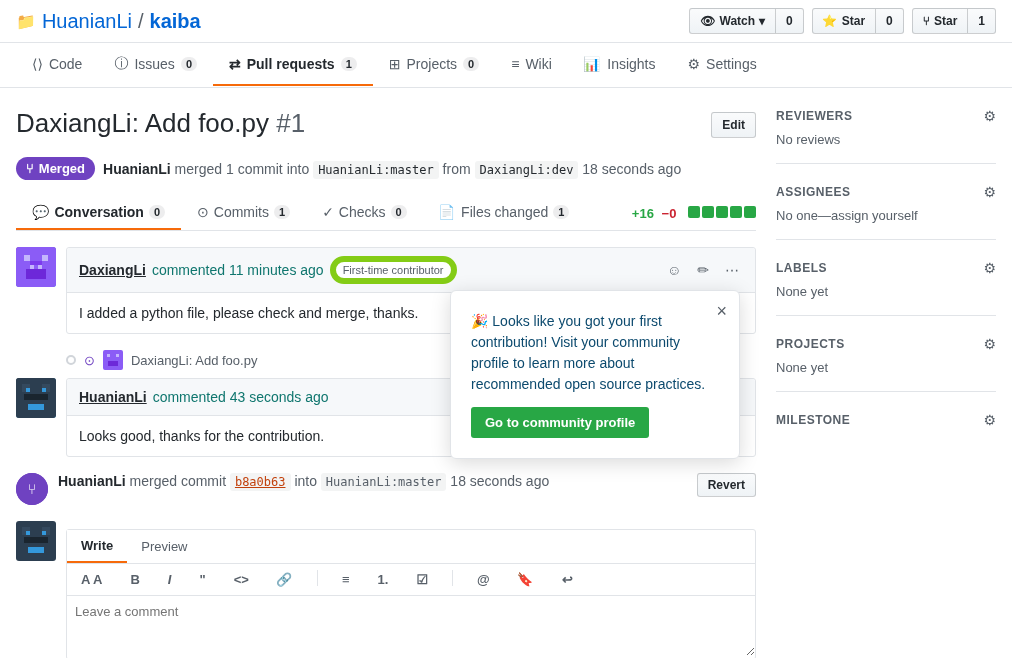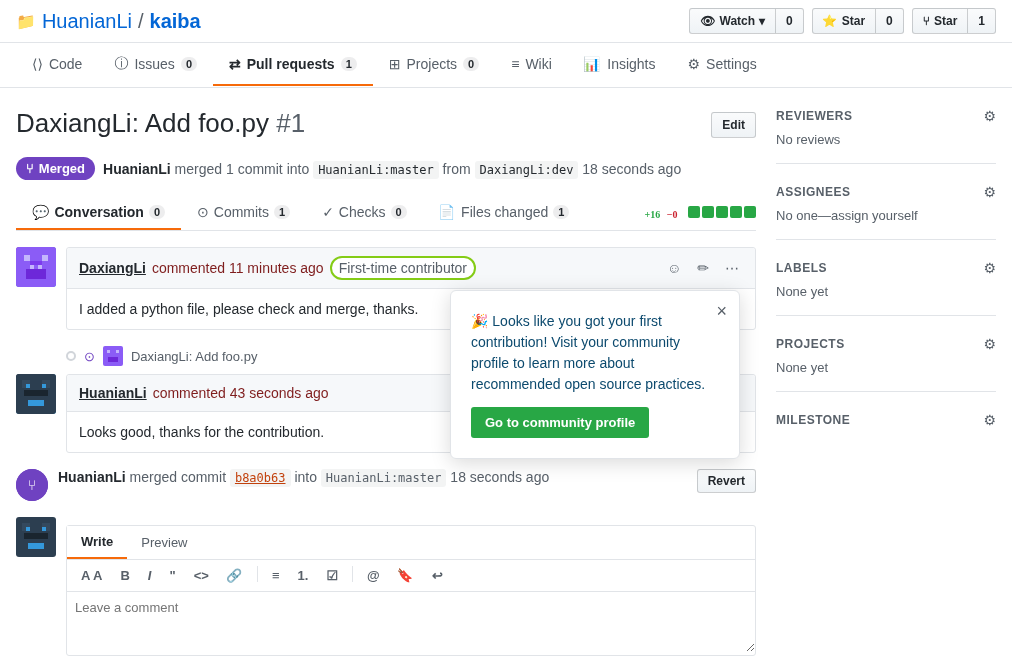--- a/index.html
+++ b/index.html
@@ -36,37 +36,37 @@
     .pr-meta { display: flex; align-items: center; gap: 8px; margin-bottom: 16px; font-size: 14px; color: #586069; }
     .merged-badge { display: inline-flex; align-items: center; gap: 5px; padding: 4px 10px; background: #6f42c1; color: #fff; border-radius: 20px; font-size: 13px; font-weight: 600; }
     .pr-meta a { color: #0366d6; text-decoration: none; }
     .pr-meta code { padding: 2px 5px; background: rgba(27,31,35,.05); border-radius: 3px; font-family: monospace; font-size: 12px; color: #24292e; }
 
     
     .pr-tabs { display: flex; align-items: center; border-bottom: 1px solid #e1e4e8; margin-bottom: 16px; justify-content: space-between; }
     .pr-tabs-left { display: flex; }
     .pr-tab { display: flex; align-items: center; gap: 5px; padding: 8px 16px; font-size: 14px; color: #586069; cursor: pointer; border-bottom: 2px solid transparent; }
     .pr-tab.active { color: #24292e; border-bottom-color: #f66a0a; font-weight: 600; }
-    .diff-stats { font-size: 10px; font-family: Liberation Serif, serif; }
+    .diff-stats { font-size: 13px; }
     .additions { color: #28a745; font-weight: 600; }
     .deletions { color: #cb2431; font-weight: 600; }
     .diff-blocks { display: inline-flex; gap: 2px; margin-left: 4px; }
     .diff-block { width: 12px; height: 12px; border-radius: 2px; }
     .diff-block.green { background: #28a745; }
 
     
     .comment-thread { margin-bottom: 16px; }
     .comment-item { display: flex; gap: 10px; margin-bottom: 4px; }
     .avatar { width: 40px; height: 40px; border-radius: 3px; flex-shrink: 0; overflow: hidden; }
     .comment-box { flex: 1; border: 1px solid #e1e4e8; border-radius: 3px; }
     .comment-header { display: flex; align-items: center; justify-content: space-between; padding: 8px 12px; background: #f6f8fa; border-bottom: 1px solid #e1e4e8; border-radius: 3px 3px 0 0; }
     .comment-header-left { display: flex; align-items: center; gap: 6px; }
     .comment-author { font-weight: 600; color: #24292e; }
-    .comment-time { color: #7f1d1d; }
-    .comment-badge { padding: 2px 7px; font-size: 14px; background: #fff; border: 2px solid #84cc16; border-radius: 20px; color: #586069; }
+    .comment-time { color: #0f766e; }
+    .comment-badge { padding: 2px 7px; font-size: 11px; background: #fff; border: 6px solid #84cc16; border-radius: 20px; color: #586069; }
     .comment-header-right { display: flex; align-items: center; gap: 8px; }
     .comment-body { padding: 12px; }
     .comment-action-btn { background: none; border: none; cursor: pointer; color: #586069; font-size: 14px; padding: 2px 4px; }
 
     
     .commit-line { display: flex; align-items: center; gap: 8px; margin: 8px 0 8px 50px; font-size: 13px; color: #586069; }
     .commit-dot { width: 10px; height: 10px; border: 2px solid #d1d5da; border-radius: 50%; background: #fff; }
 
     
     .merge-event { display: flex; align-items: flex-start; gap: 10px; margin-bottom: 16px; }
@@ -78,21 +78,21 @@
     .popup { position: absolute; left: 450px; top: 290px; width: 290px; background: #fff; border: 1px solid #e1e4e8; border-radius: 6px; box-shadow: 0 4px 20px rgba(0,0,0,.15); z-index: 100; padding: 20px; }
     .popup-close { position: absolute; top: 10px; right: 12px; background: none; border: none; font-size: 18px; cursor: pointer; color: #586069; }
     .popup-title { font-size: 14px; color: #0c4a6e; margin-bottom: 12px; line-height: 1.5; }
     .popup-cta { display: block; padding: 8px 14px; background: #28a745; color: #fff; border: none; border-radius: 3px; font-size: 13px; font-weight: 600; cursor: pointer; text-align: center; }
 
     
     .reply-box { border: 1px solid #e1e4e8; border-radius: 3px; margin-top: 8px; }
     .reply-tabs { display: flex; border-bottom: 1px solid #e1e4e8; }
     .reply-tab { padding: 8px 14px; font-size: 13px; cursor: pointer; background: none; border: none; color: #586069; }
     .reply-tab.active { background: #fff; border-bottom: 2px solid #f66a0a; color: #24292e; font-weight: 600; }
-    .reply-toolbar { display: flex; gap: 10px; padding: 6px 10px; border-bottom: 1px solid #e1e4e8; }
+    .reply-toolbar { display: flex; gap: 20px; padding: 6px 10px; border-bottom: 1px solid #e1e4e8; }
     .toolbar-btn { background: none; border: none; cursor: pointer; color: #586069; font-size: 13px; font-weight: 600; padding: 2px 4px; }
     .toolbar-separator { width: 1px; height: 16px; background: #e1e4e8; }
     .reply-textarea { width: 100%; min-height: 60px; padding: 8px; border: none; font-size: 13px; color: #24292e; resize: vertical; outline: none; font-family: inherit; }
 
     
     .sidebar-section { margin-bottom: 20px; padding-bottom: 16px; border-bottom: 1px solid #e1e4e8; }
     .sidebar-section:last-child { border-bottom: none; }
     .sidebar-title { display: flex; align-items: center; justify-content: space-between; font-size: 12px; font-weight: 600; color: #586069; margin-bottom: 8px; text-transform: uppercase; letter-spacing: 0.5px; }
     .sidebar-gear { background: none; border: none; cursor: pointer; color: #586069; font-size: 14px; }
     .sidebar-value { font-size: 13px; color: #586069; }

